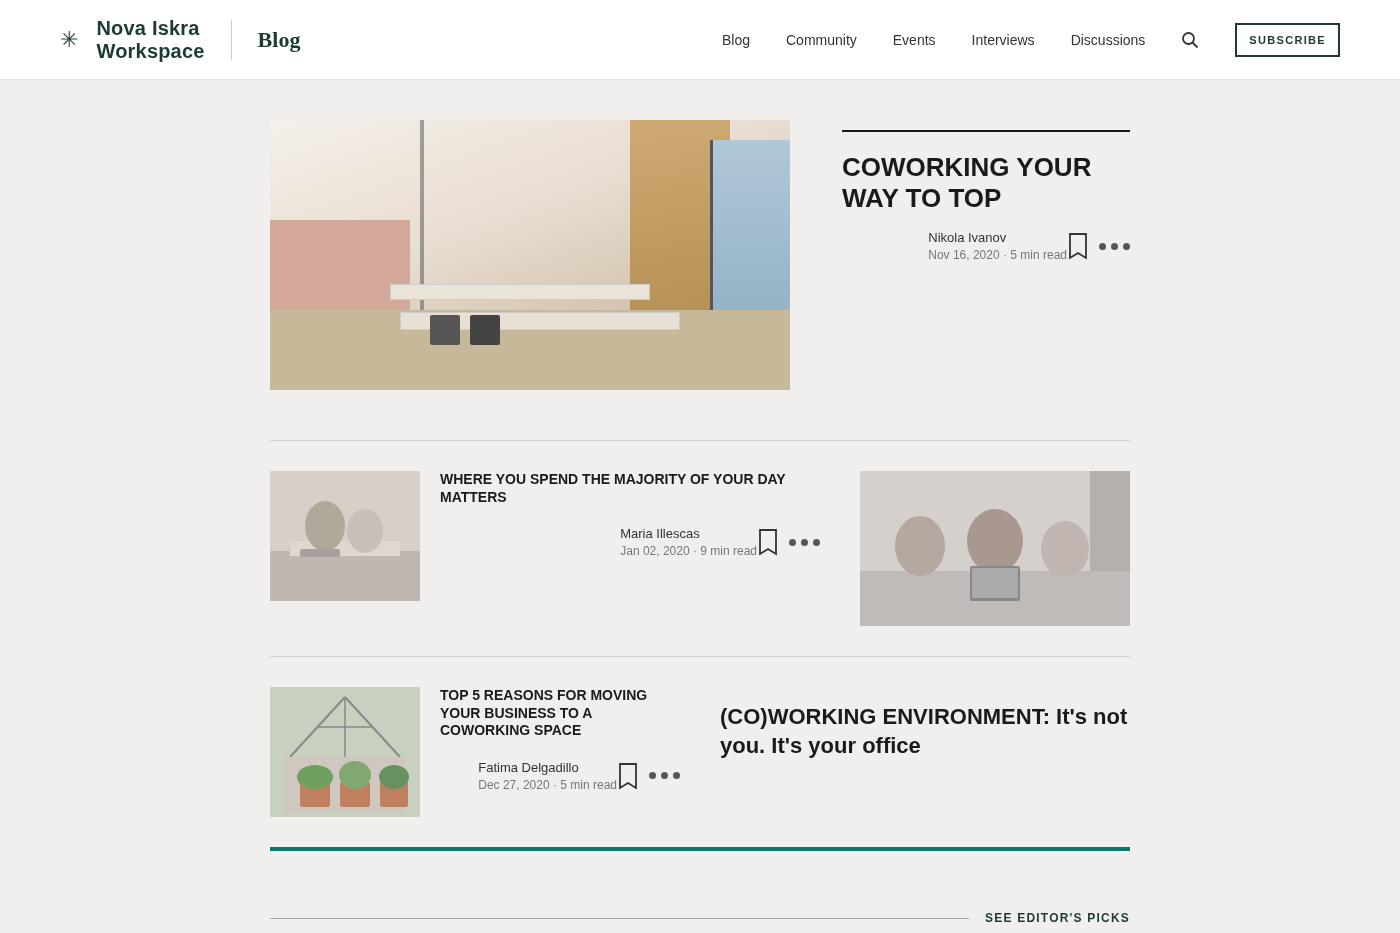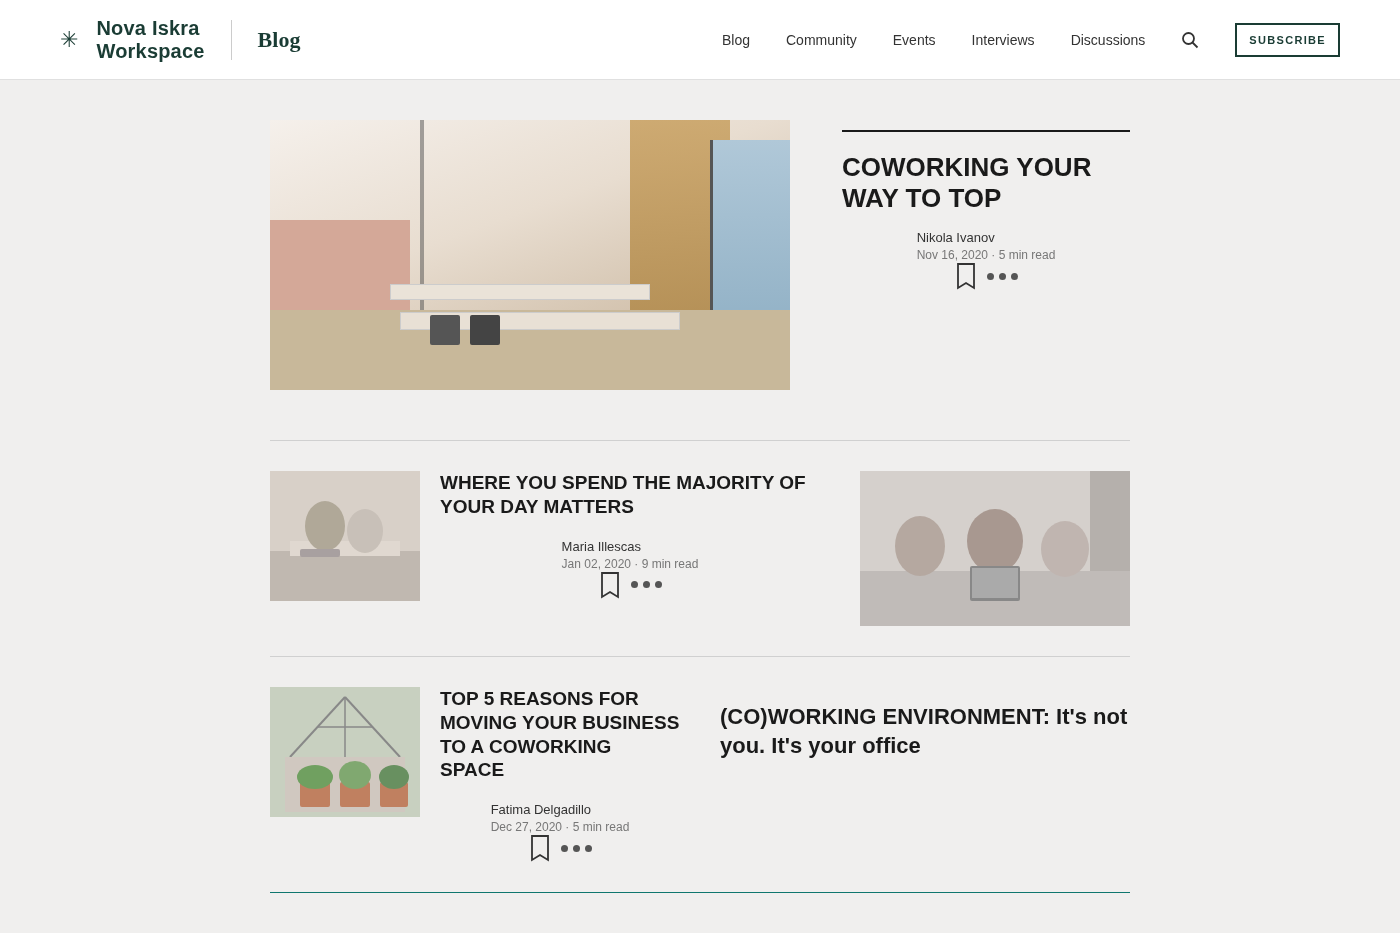--- a/index.html
+++ b/index.html
@@ -194,23 +194,22 @@
     .featured-desc {
       font-family: Arial, sans-serif;
       font-size: 14px;
       color: #333;
       line-height: 1.55;
       margin-bottom: 40px;
     }
     .article-meta {
       display: flex;
       align-items: center;
-      justify-content: space-between;
+      justify-content: flex-end;
       margin-top: auto;
-      flex-direction: column;
     }
     .article-author {
       font-family: Arial, sans-serif;
       font-size: 13px;
       color: #333;
     }
     .article-date {
       font-family: Arial, sans-serif;
       font-size: 12px;
       color: #777;
@@ -238,35 +237,35 @@
       gap: 0;
     }
     .article-row {
       display: flex;
       gap: 40px;
       padding: 30px 0;
       border-top: 1px solid #d0d0d0;
       align-items: flex-start;
     }
     .article-row:last-child {
-      border-bottom: 1px solid #0f766e;
+      border-bottom: 4px solid #0f766e;
     }
     .article-thumb {
       width: 150px;
       height: 130px;
       flex-shrink: 0;
       overflow: hidden;
     }
     .article-body {
       flex: 1;
     }
     .article-title {
       font-family: Arial, sans-serif;
       font-weight: 900;
-      font-size: 19px;
+      font-size: 14px;
       line-height: 1.25;
       color: #1a1a1a;
       text-transform: uppercase;
       margin-bottom: 20px;
     }
     .article-title-normal {
       font-family: Arial, sans-serif;
       font-weight: 900;
       font-size: 22px;
       line-height: 1.3;

